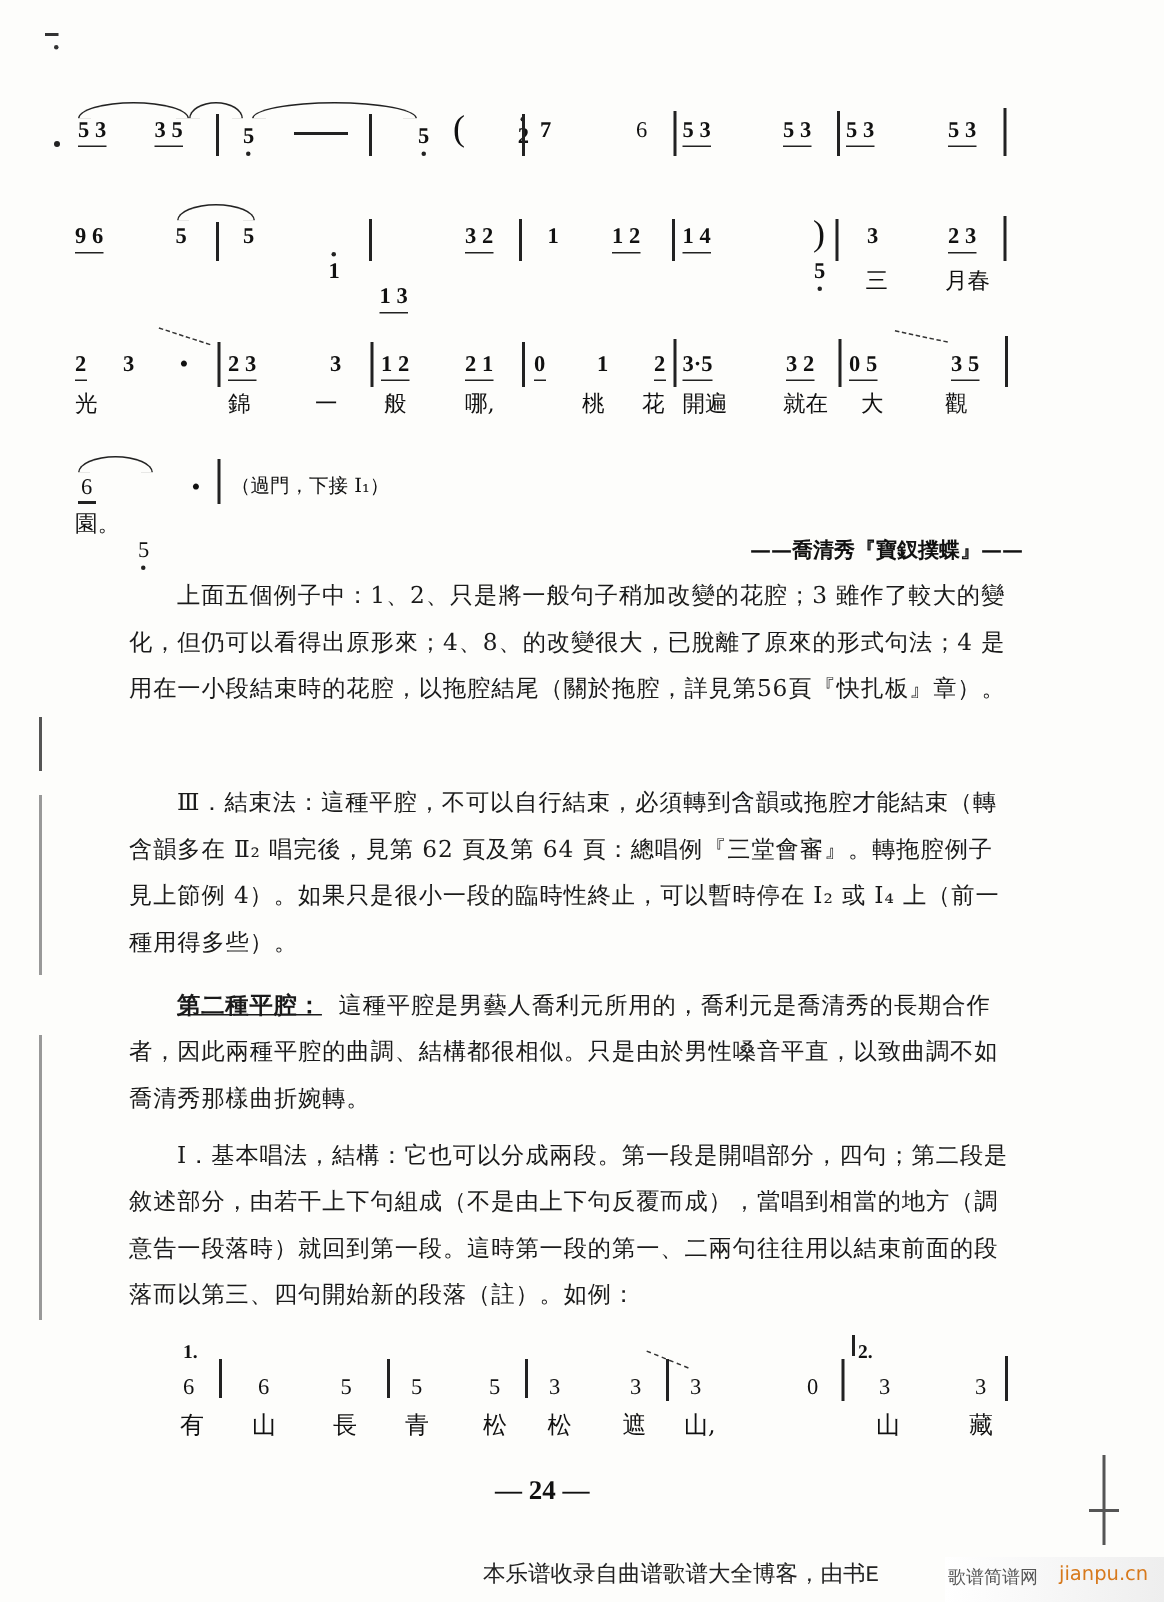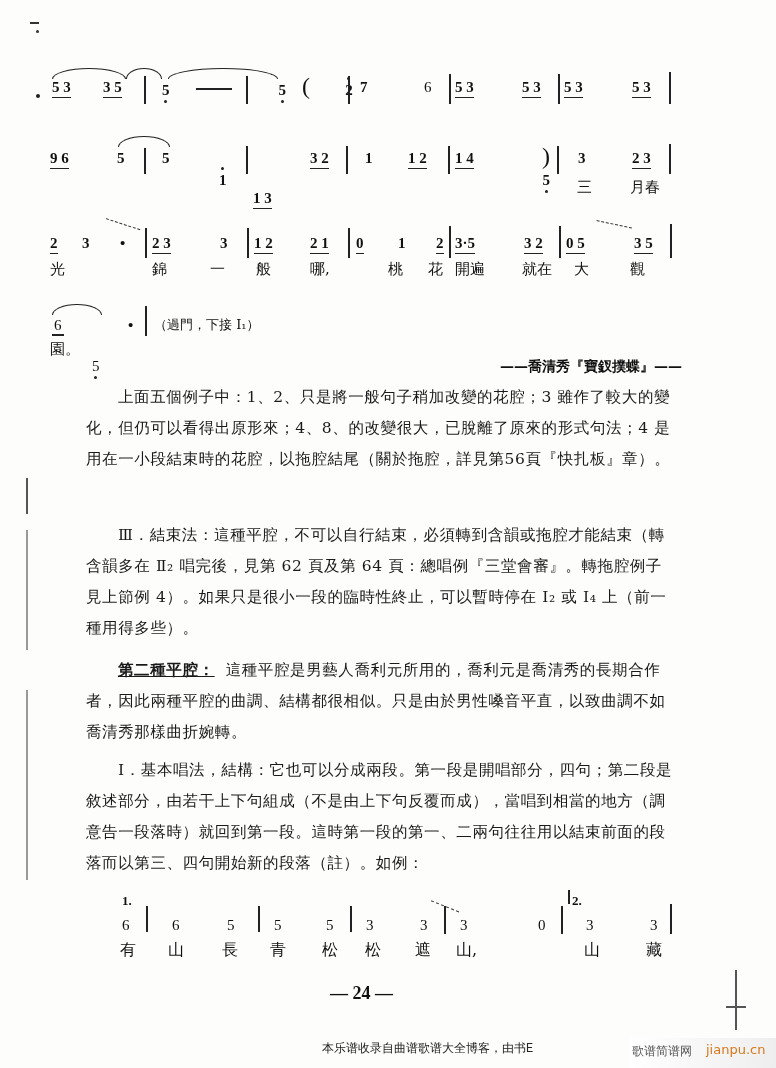--- a/index.html
+++ b/index.html
@@ -18,21 +18,21 @@
   .dott::before { content:""; position:absolute; left:50%; top:-5px; width:3px; height:3px; margin-left:-1.5px; background:#222; border-radius:50%; }
   .dott { position:relative; }
   .para {
     position:absolute; left:86px; width:592px; font-size:15.5px; line-height:31px;
     font-family:"DejaVu Serif",serif; letter-spacing:0.6px; color:#1a1a1a;
   }
   .indent { text-indent:32px; }
   .bold { font-weight:bold;text-decoration:underline; }
   .attrib { position:absolute; left:500px; top:338px; font-size:14px; font-weight:bold;margin-top:20px; }
   .pageno { position:absolute; left:330px; top:983px; font-size:18px; font-weight:bold; font-family:"Liberation Serif",serif; }
-  .footer { position:absolute; left:322px; top:1040px; font-size:12px; font-family:Liberation Mono, monospace; color:#222; }
+  .footer { position:absolute; left:322px; top:1040px; font-size:15px; font-family:Liberation Mono, monospace; color:#222; }
   .wm { position:absolute; left:630px; top:1038px; width:146px; height:30px; background:linear-gradient(90deg,#fff 0%,#eee 100%); }
   .wm1 { position:absolute; left:632px; top:1043px; font-size:12px; color:#555; font-family:"DejaVu Sans",sans-serif; }
   .wm2 { position:absolute; left:706px; top:1042px; font-size:13px; color:#d7791c; font-family:"DejaVu Sans",sans-serif; }
   .squig { position:absolute; height:6px; border-top:1.5px dashed #333; transform-origin:left; }
   .margin-rule { position:absolute; left:26px; width:1.5px; background:#555; }
 </style>
 </head>
 <body>
 
 <div class="abs" style="left:30px;top:22px;width:9px;height:2px;background:#333;"></div>

